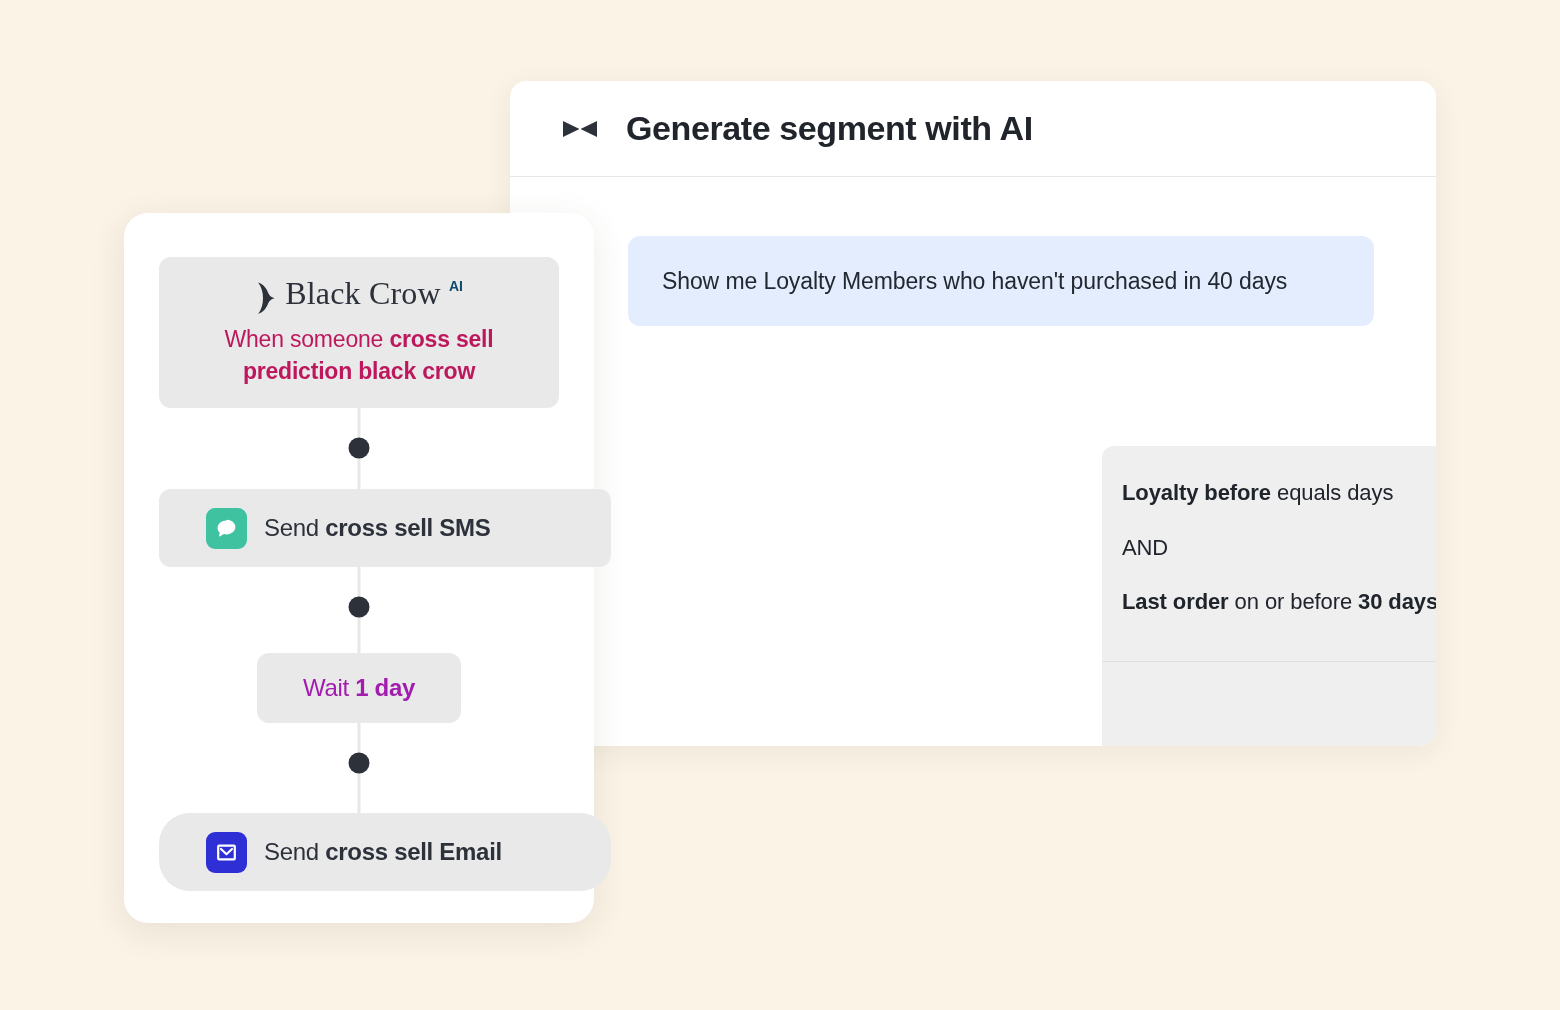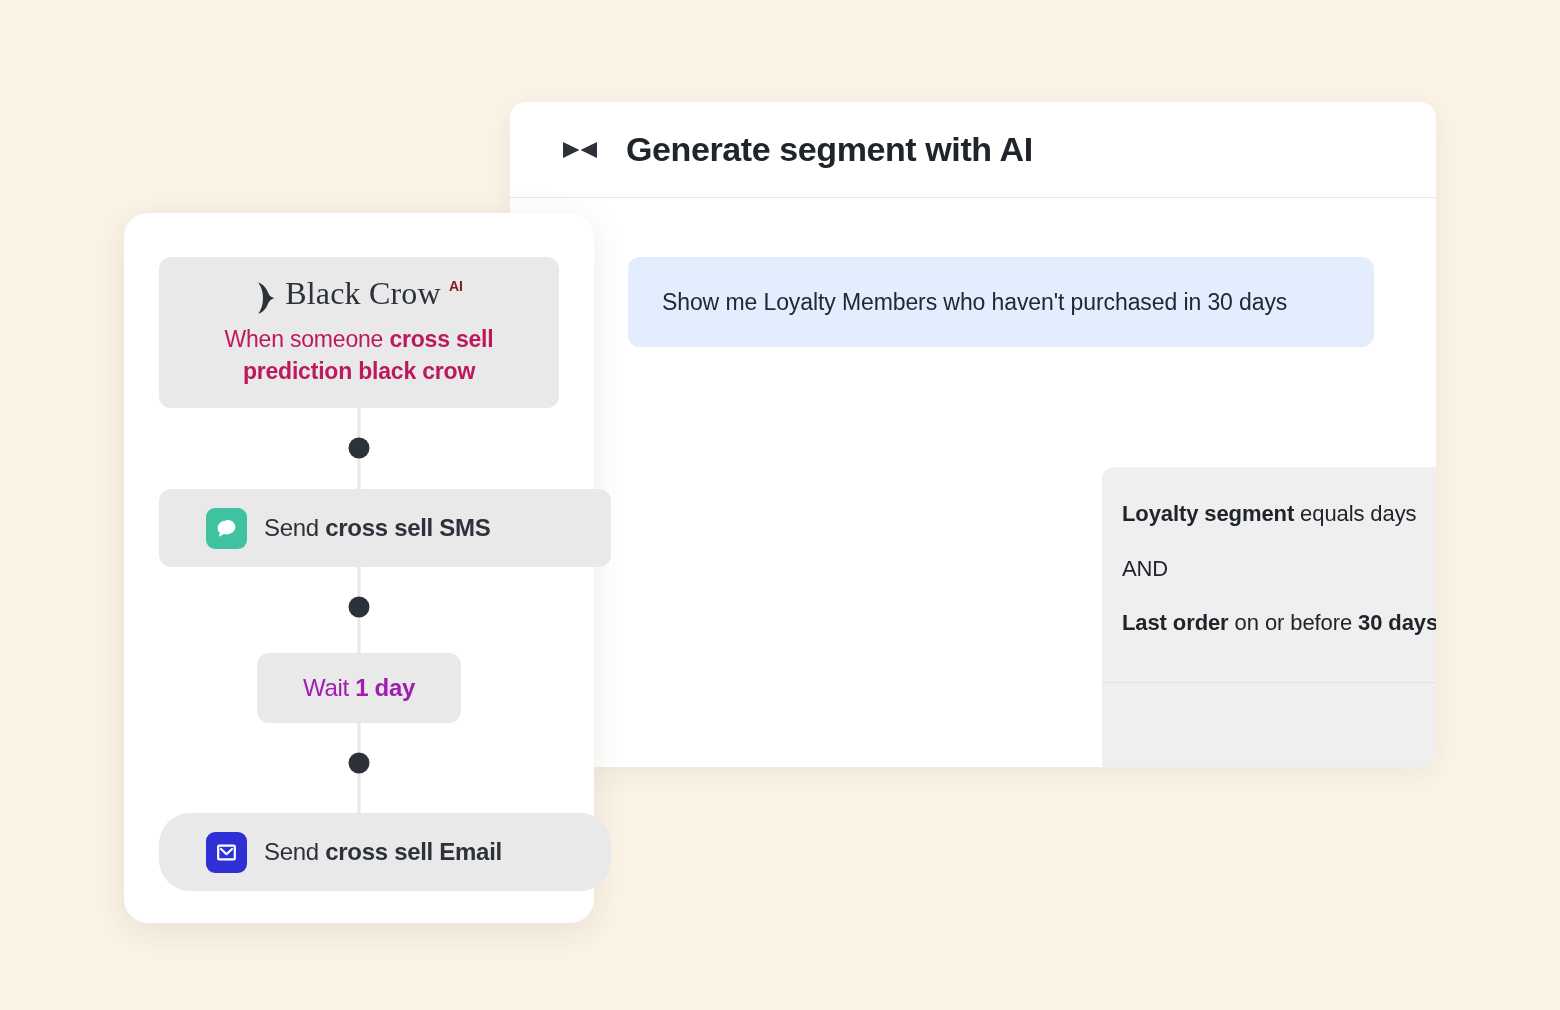--- a/index.html
+++ b/index.html
@@ -12,21 +12,21 @@
     background: #faf3e6;
     font-family: "Liberation Sans", sans-serif;
     position: relative;
     -webkit-font-smoothing: antialiased;
   }
 
   
   .ai-panel {
     position: absolute;
     left: 510px;
-    top: 102px;
+    top: 81px;
     width: 926px;
     height: 665px;
     background: #ffffff;
     border-radius: 16px;
     box-shadow: 0 6px 28px rgba(80, 66, 40, 0.07);
     overflow: hidden;
   }
   .ai-panel-header {
     height: 96px;
     border-bottom: 1px solid #e6e7e9;
@@ -163,21 +163,21 @@
     font-family: "Liberation Serif", serif;
     font-size: 32px;
     color: #2c313a;
     letter-spacing: 0.2px;
     line-height: 1;
   }
   .brand-sup {
     font-family: "Liberation Sans", sans-serif;
     font-size: 14px;
     font-weight: 600;
-    color: #7f1d1d;
+    color: #0c4a6e;
     margin-top: 2px;
     line-height: 1;
   }
   .trigger-text {
     font-size: 23px;
     color: #be185d;
     text-align: center;
     line-height: 1.38;
     letter-spacing: -0.2px;
   }
@@ -237,29 +237,29 @@
   <div class="ai-panel-header">
     <svg class="bowtie-icon" viewBox="0 0 40 40" aria-hidden="true">
       <path d="M3 12 L19 19.8 L19 20.2 L3 28 Z" fill="#2c313a"></path>
       <path d="M37 12 L21 19.8 L21 20.2 L37 28 Z" fill="#2c313a"></path>
     </svg>
     <div class="ai-panel-title">Generate segment with AI</div>
   </div>
 
   <div class="ai-panel-body">
     <div class="prompt-bubble">
-      <span>Show me Loyalty Members who haven't purchased in 30 days</span>
+      <span>Show me Loyalty Members who haven't purchased in 40 days</span>
     </div>
   </div>
 
   <div class="criteria-card">
 
     <div class="criteria-rows">
       <div class="criteria-row">
-        <b>Loyalty segment</b><span> equals days</span>
+        <b>Loyalty before</b><span> equals days</span>
       </div>
       <div class="criteria-row">
         <span>AND</span>
       </div>
       <div class="criteria-row">
         <b>Last order</b><span> on or before </span><b>30 days ago</b>
       </div>
     </div>
 
     <div class="criteria-divider"></div>

